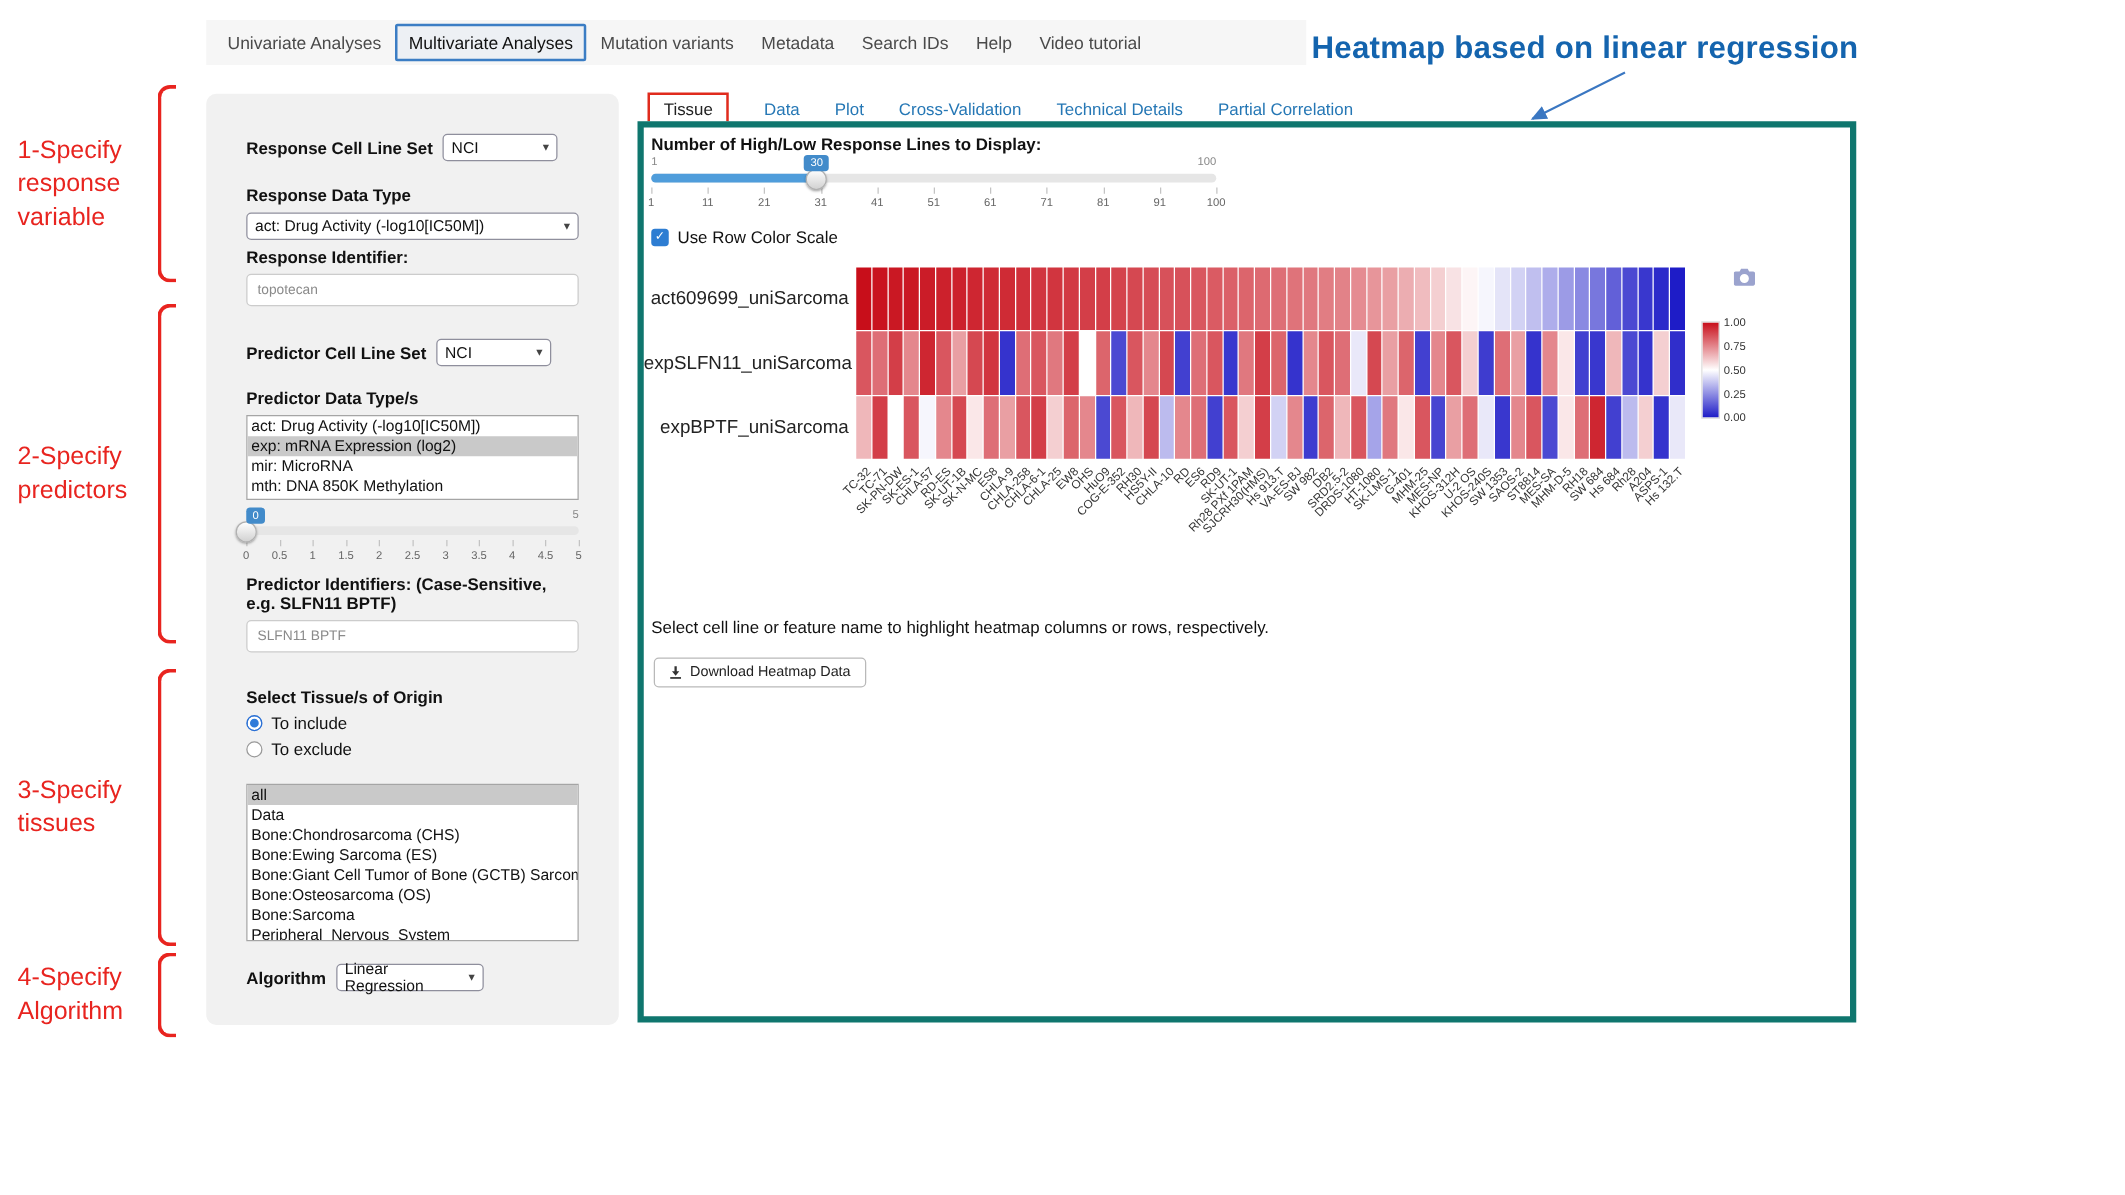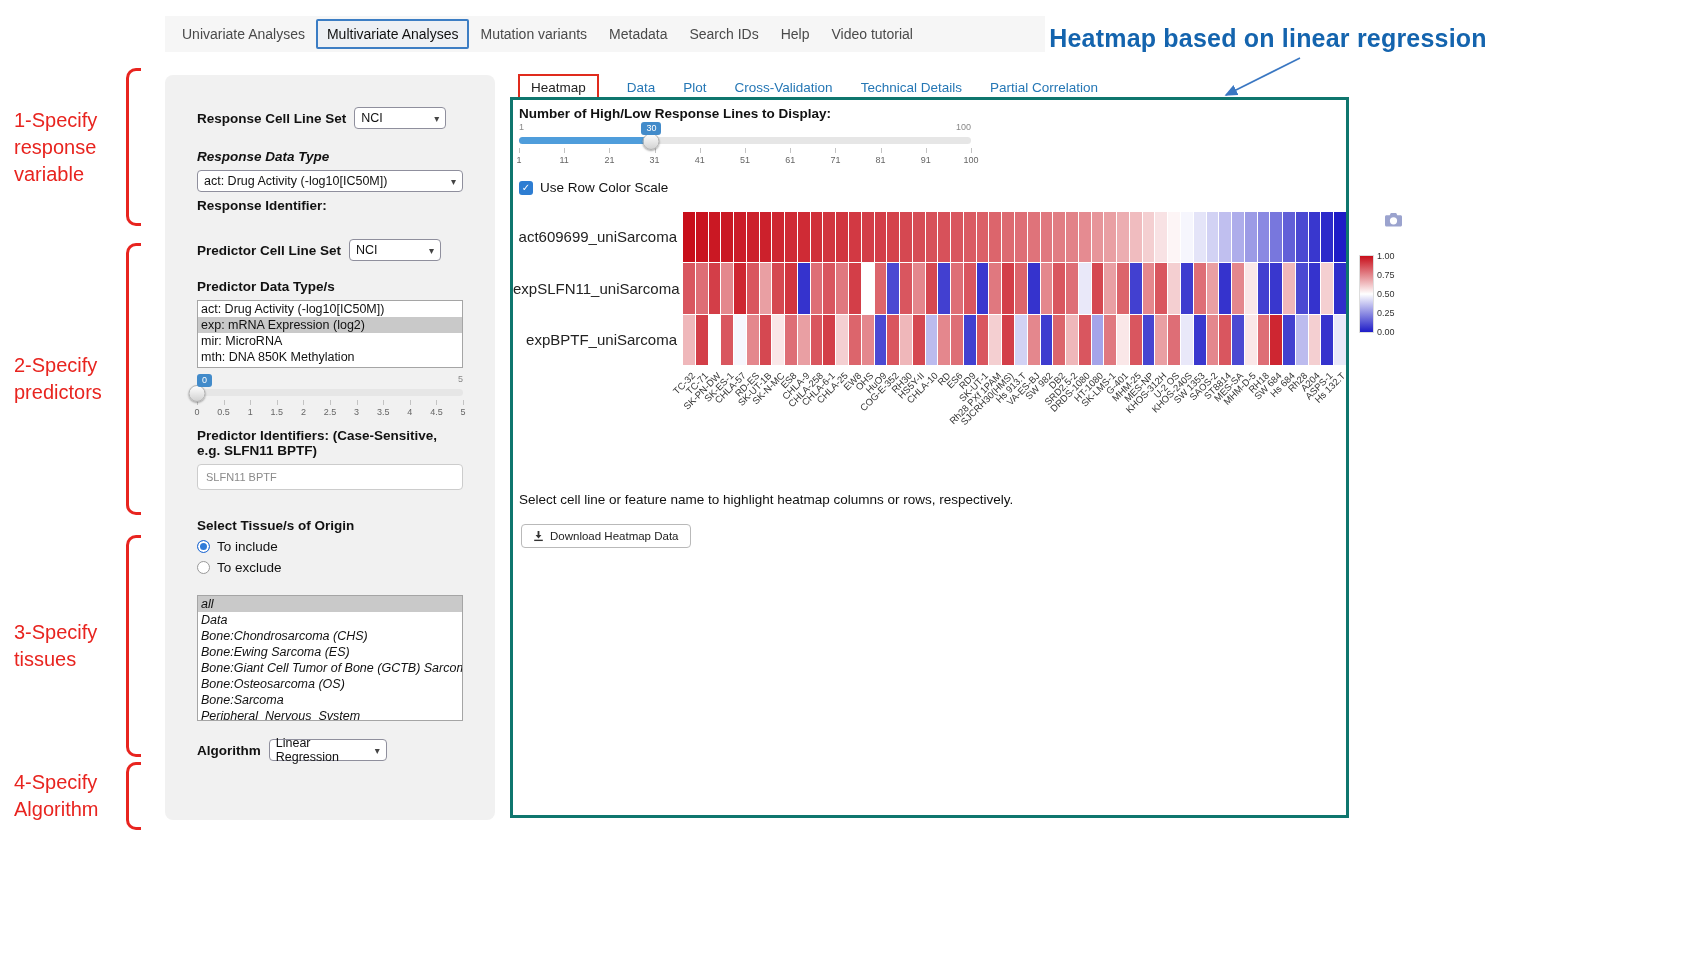--- a/index.html
+++ b/index.html
@@ -31,38 +31,38 @@
        border-radius:4px;background:#fff;height:22px;padding:0 6px;font-size:12.5px;box-sizing:border-box;cursor:pointer;}
   .sel .chev{color:#444;font-size:10px;margin-left:6px;}
   .txt-input{border:1px solid #ccc;border-radius:4px;background:#fff;height:26px;padding:0 8px;
              font-size:11px;color:#8a8a8a;width:100%;box-sizing:border-box;font-family:inherit;}
   .listbox{border:1px solid #a5a5a5;background:#fff;font-size:12.5px;overflow:hidden;width:100%;box-sizing:border-box;}
   .listbox .opt{padding:0 3px;line-height:16px;white-space:nowrap;cursor:pointer;}
   .listbox .opt.selected{background:#c9c9c9;}
   .radio-row{display:flex;align-items:center;gap:7px;margin-top:6px;cursor:pointer;}
   .radio{width:13px;height:13px;border-radius:50%;border:1px solid #999;background:#fff;box-sizing:border-box;}
   .radio.on{border:1px solid #2a6fd4;background:#2f7bd9;box-shadow:inset 0 0 0 2px #fff;}
-  .mt6{margin-top:6px;} .mt18{margin-top:18px;} .mt20{margin-top:20px;font-style:italic;}
+  .mt6{margin-top:6px;} .mt18{margin-top:18px;} .mt20{margin-top:20px;}
   .mt26{margin-top:26px;} .mt28{margin-top:28px;}
 
   
   .irs{position:relative;height:48px;}
   .irs-edge{position:absolute;top:0;font-size:9px;color:#888;}
   .irs-track{position:absolute;left:0;right:0;top:15px;height:7px;background:#e6e6e6;border-radius:4px;}
   .irs-fill{position:absolute;left:0;top:15px;height:7px;background:#4f9ddb;border-radius:4px 0 0 4px;}
   .irs-badge{position:absolute;top:0;background:#428bca;color:#fff;font-size:9px;line-height:11px;
              padding:1px 5px;border-radius:3px;z-index:3;}
   .irs-handle{position:absolute;top:11px;width:15px;height:15px;border-radius:50%;
               background:linear-gradient(#fefefe,#d2d2d2);border:1px solid #b0b0b0;
               box-shadow:0 1px 2px rgba(0,0,0,.35);transform:translateX(-50%);z-index:2;cursor:pointer;}
   .irs-tick{position:absolute;top:26px;width:1px;height:5px;background:#c3c3c3;}
   .irs-ticklab{position:absolute;top:33px;font-size:9px;color:#666;transform:translateX(-50%);}
 
   
-  .main-panel{position:absolute;left:510px;top:97px;width:839px;height:721px;border:3px solid #0f766e;
+  .main-panel{position:absolute;left:510px;top:97px;width:975px;height:721px;border:5px solid #0f766e;
               background:#fff;box-sizing:border-box;}
   .panel-inner{position:relative;width:100%;height:100%;}
   .tabs{position:absolute;left:518px;top:74px;display:flex;gap:28px;align-items:center;font-size:13.5px;}
   .tab{color:#2577b5;cursor:pointer;white-space:nowrap;}
   .tab.active{color:#222;border:2px solid #e02b1d;padding:4px 11px;background:#fff;}
   .bold-label{font-weight:bold;font-size:13.5px;color:#111;}
   .chk-row{position:absolute;display:flex;align-items:center;gap:7px;font-size:13.5px;}
   .chk{width:14px;height:14px;background:#2d7dd2;border-radius:3px;display:flex;align-items:center;
        justify-content:center;cursor:pointer;}
   .chk .tick{color:#fff;font-size:10px;line-height:10px;}
@@ -131,20 +131,21 @@
       </div>
     </div>
 
     <div class="fld-label mt20">Response Data Type</div>
     <div class="sel mt6" style="width:100%">
       <span>act: Drug Activity (-log10[IC50M])</span>
       <span class="chev">▾</span>
     </div>
 
     <div class="fld-label mt6">Response Identifier:</div>
+    <input class="txt-input mt6" value="topotecan" style="">
 
     <div class="inline-row mt26">
       <span class="fld-label">Predictor Cell Line Set</span>
       <div class="sel" style="width:92px">
         <span>NCI</span>
         <span class="chev">▾</span>
       </div>
     </div>
 
     <div class="fld-label mt18">Predictor Data Type/s</div>
@@ -211,21 +212,21 @@
     <div class="inline-row mt18">
       <span class="fld-label">Algorithm</span>
       <div class="sel" style="width:118px">
         <span>Linear Regression</span>
         <span class="chev">▾</span>
       </div>
     </div>
   </div>
 
   <div class="tabs">
-      <div class="tab active">Heatmap</div>
+      <div class="tab active">Tissue</div>
       <div class="tab">Data</div>
       <div class="tab">Plot</div>
       <div class="tab">Cross-Validation</div>
       <div class="tab">Technical Details</div>
       <div class="tab">Partial Correlation</div>
     </div>
 
   <div class="main-panel">
     <div class="panel-inner">
 

